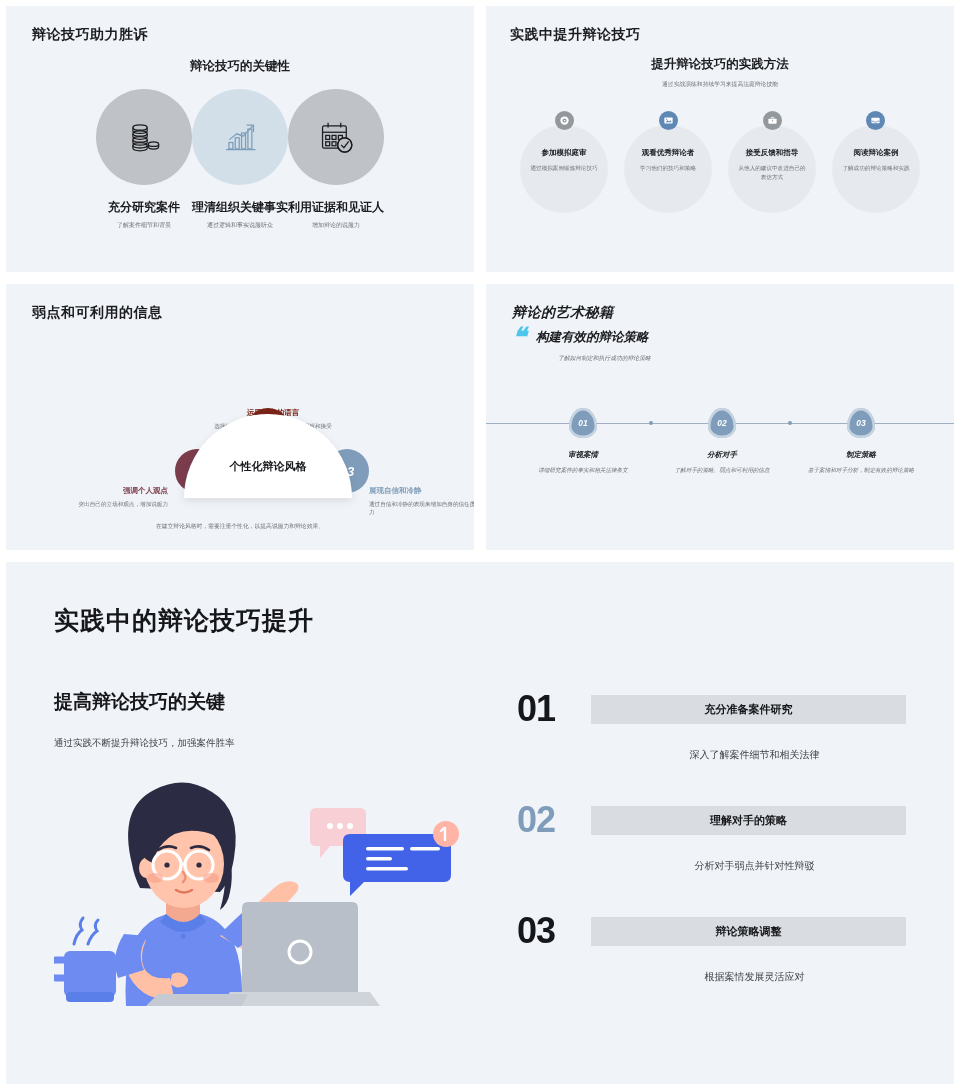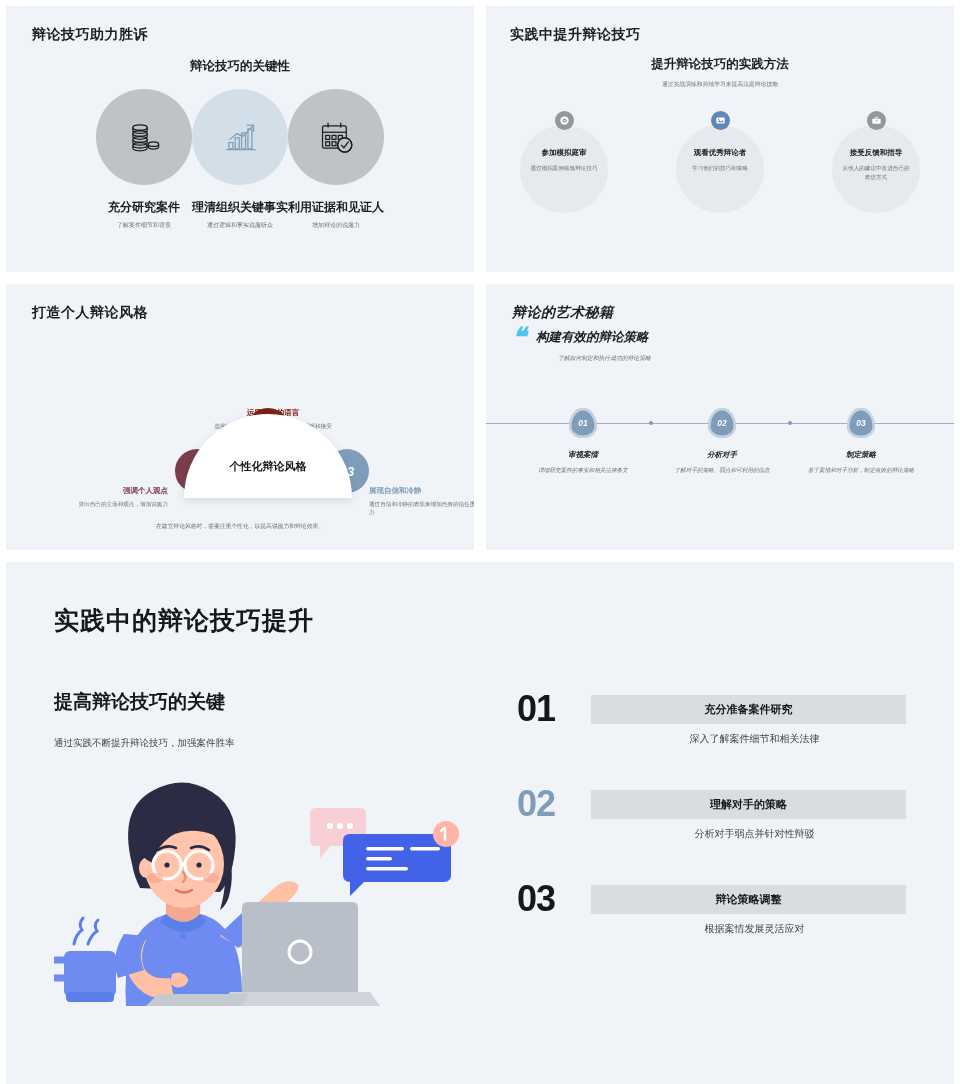--- a/index.html
+++ b/index.html
@@ -124,21 +124,21 @@
   .s5 .h2 { font-size: 19px; font-weight:bold; color:#16171a; }
   .s5 .p { margin-top: 22px; font-size: 9.5px; color:#3d4349; }
   .s5 .illo { margin-top: 18px; }
   .s5 .right { flex: 1; padding-left: 8px; padding-top: 2px;}
   .s5 .step { display:flex; align-items:flex-start; margin-bottom: 40px; }
   .s5 .num { width: 74px; font-size: 36px; font-weight:bold; line-height: 1; letter-spacing:-1px;}
   .s5 .num.dark { color:#16171a; }
   .s5 .num.blue { color:#7f9dba; }
   .s5 .stepbody { flex:1; padding-top: 4px; text-align: center; }
   .s5 .bar { background:#d9dde2; padding: 7px 12px; font-size: 11px; font-weight:bold; color:#16171a; }
-  .s5 .desc { margin-top: 8px; padding-left: 12px; font-size: 10px; color:#3d4349; }
+  .s5 .desc { margin-top: 24px; padding-left: 12px; font-size: 10px; color:#3d4349; }
 </style>
 </head>
 <body>
 
 <div class="deck">
 
   <div class="row">
 
     <div class="slide s-half s1">
       <div class="slide-title">辩论技巧助力胜诉</div>
@@ -241,29 +241,40 @@
             <svg width="11" height="11" viewBox="0 0 24 24" fill="#fff">
               <rect x="3" y="8" width="18" height="11" rx="1.5"></rect>
               <path d="M9 8V6.5a1.5 1.5 0 0 1 1.5-1.5h3A1.5 1.5 0 0 1 15 6.5V8" fill="none" stroke="#fff" stroke-width="1.8"></path>
               <rect x="10.5" y="11.5" width="3" height="2.4" fill="#93989d"></rect>
             </svg>
           </div>
           <div class="t">接受反馈和指导</div>
           <div class="d">从他人的建议中改进自己的表达方式</div>
         </div>
 
+        <div class="item">
+          <div class="disc"></div>
+          <div class="badge bg-blue">
+            <svg width="11" height="11" viewBox="0 0 24 24" fill="#fff">
+              <rect x="3" y="6" width="18" height="12" rx="1.6"></rect>
+              <path d="M3 13.5h5l1.2 2h5.6l1.2-2h5" fill="none" stroke="#5f88b5" stroke-width="1.6"></path>
+            </svg>
+          </div>
+          <div class="t">阅读辩论案例</div>
+          <div class="d">了解成功的辩论策略和实践</div>
+        </div>
 
       </div>
     </div>
   </div>
 
   <div class="row">
 
     <div class="slide s-half s3">
-      <div class="slide-title">打造个人辩论风格</div>
+      <div class="slide-title">弱点和可利用的信息</div>
       <div class="stage">
 
         <div class="cap cap-top">
           <div class="ct">运用恰当的语言</div>
           <div class="cd">选择恰当的词汇和措辞，使观众易于理解和接受</div>
         </div>
 
         <div class="cap cap-left">
           <div class="ct">强调个人观点</div>
           <div class="cd">突出自己的立场和观点，增加说服力</div>

